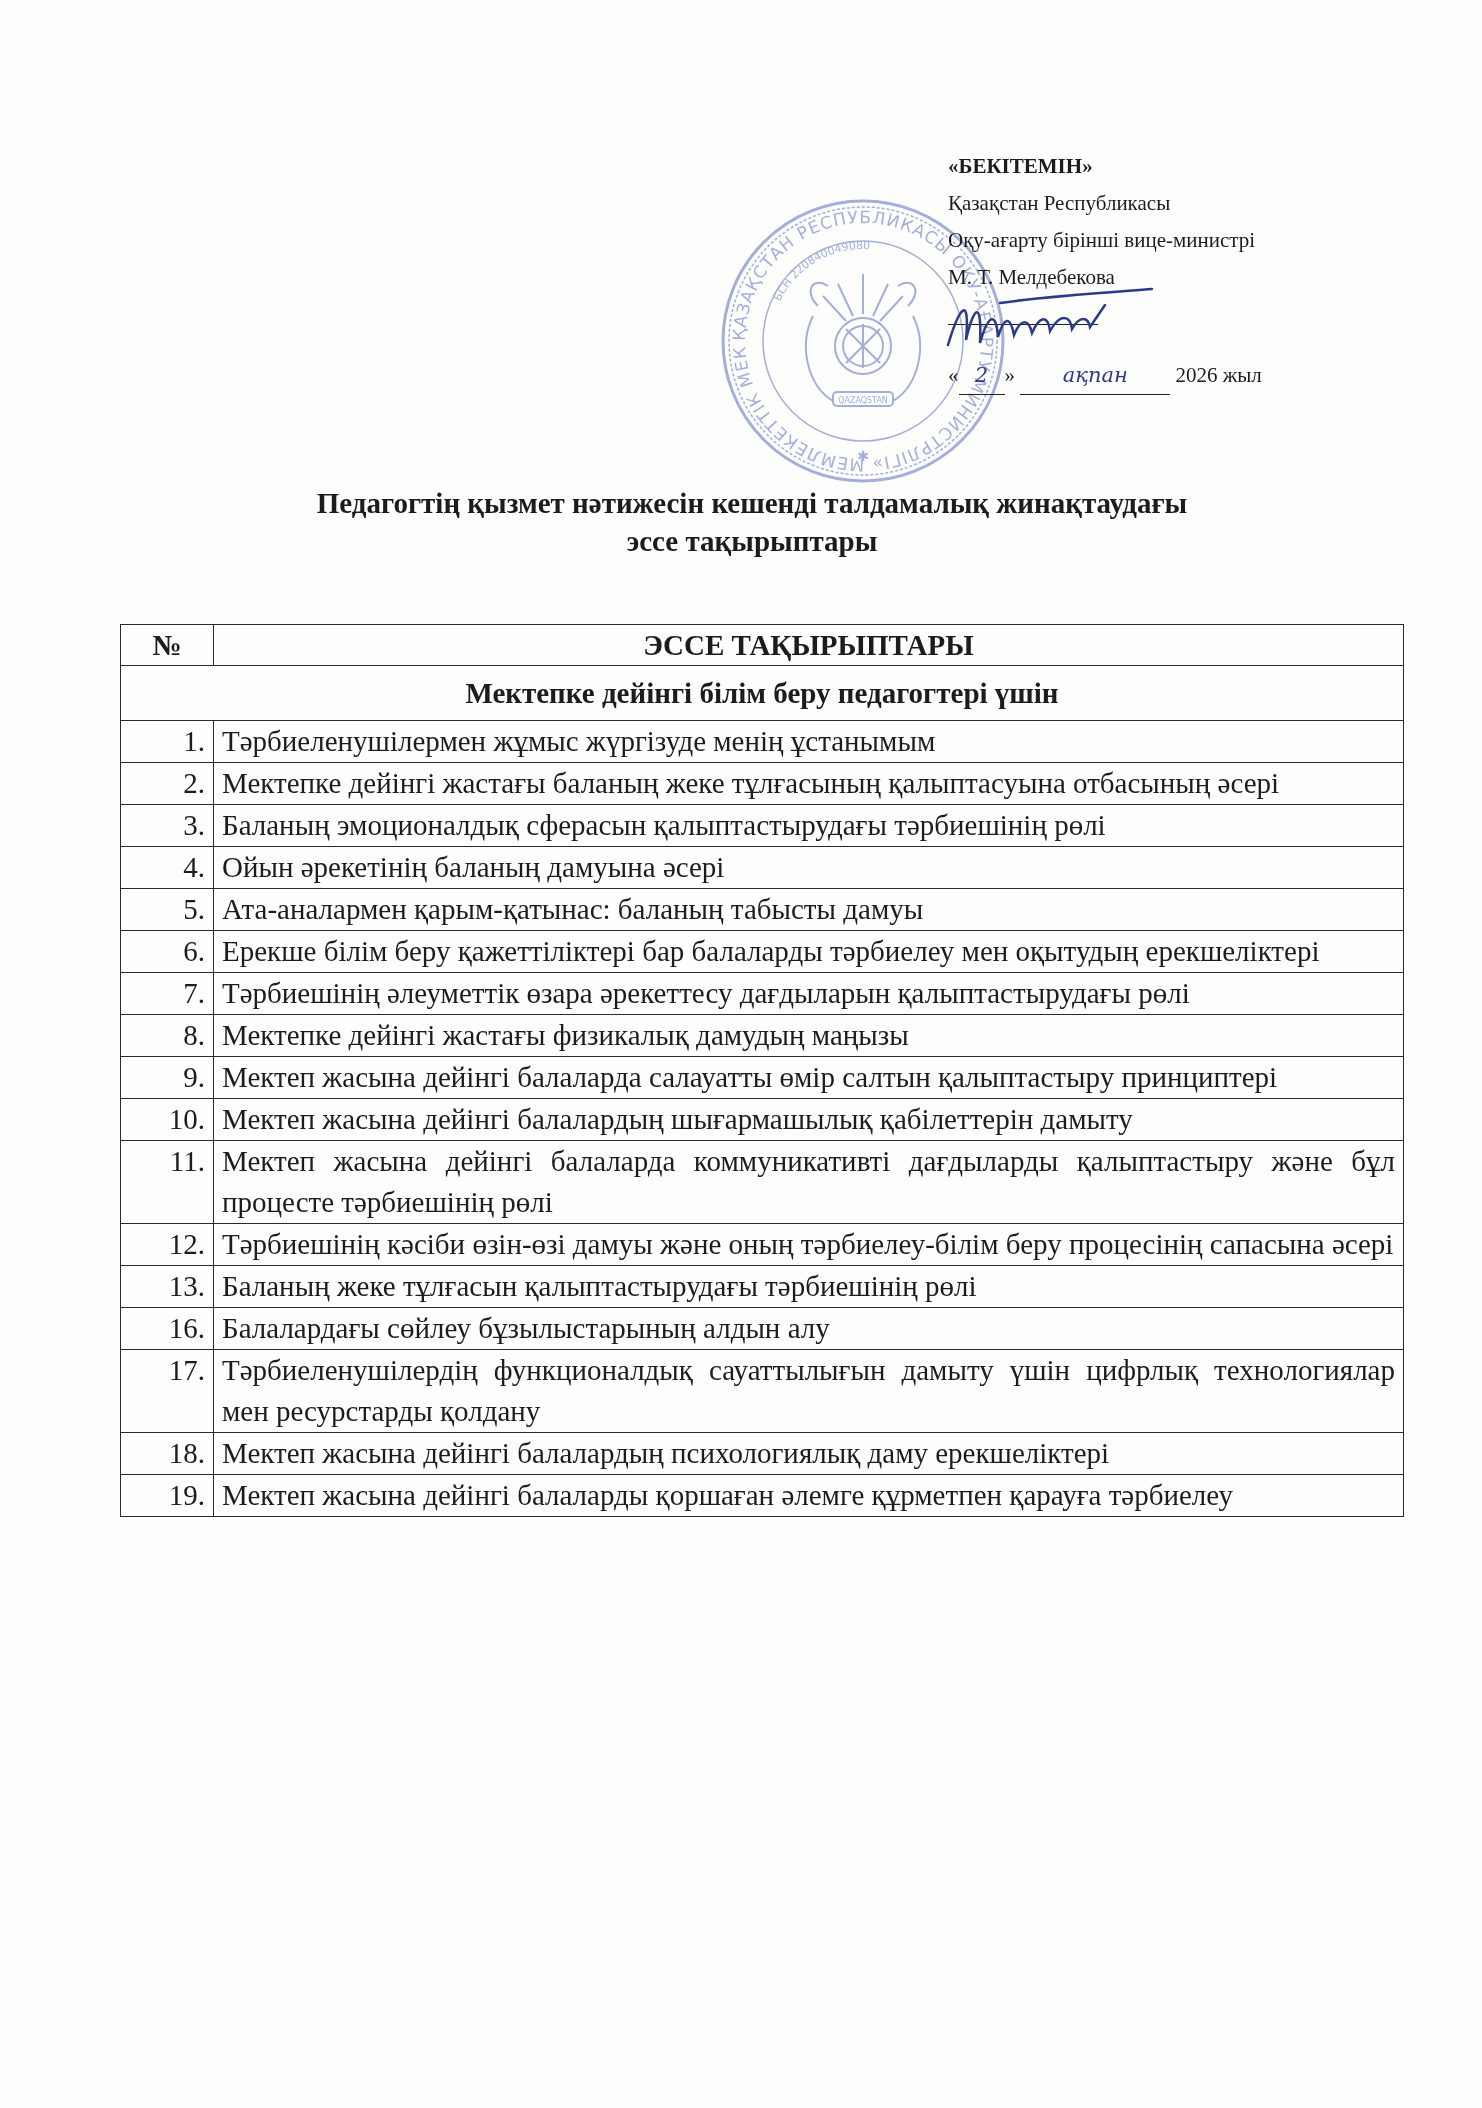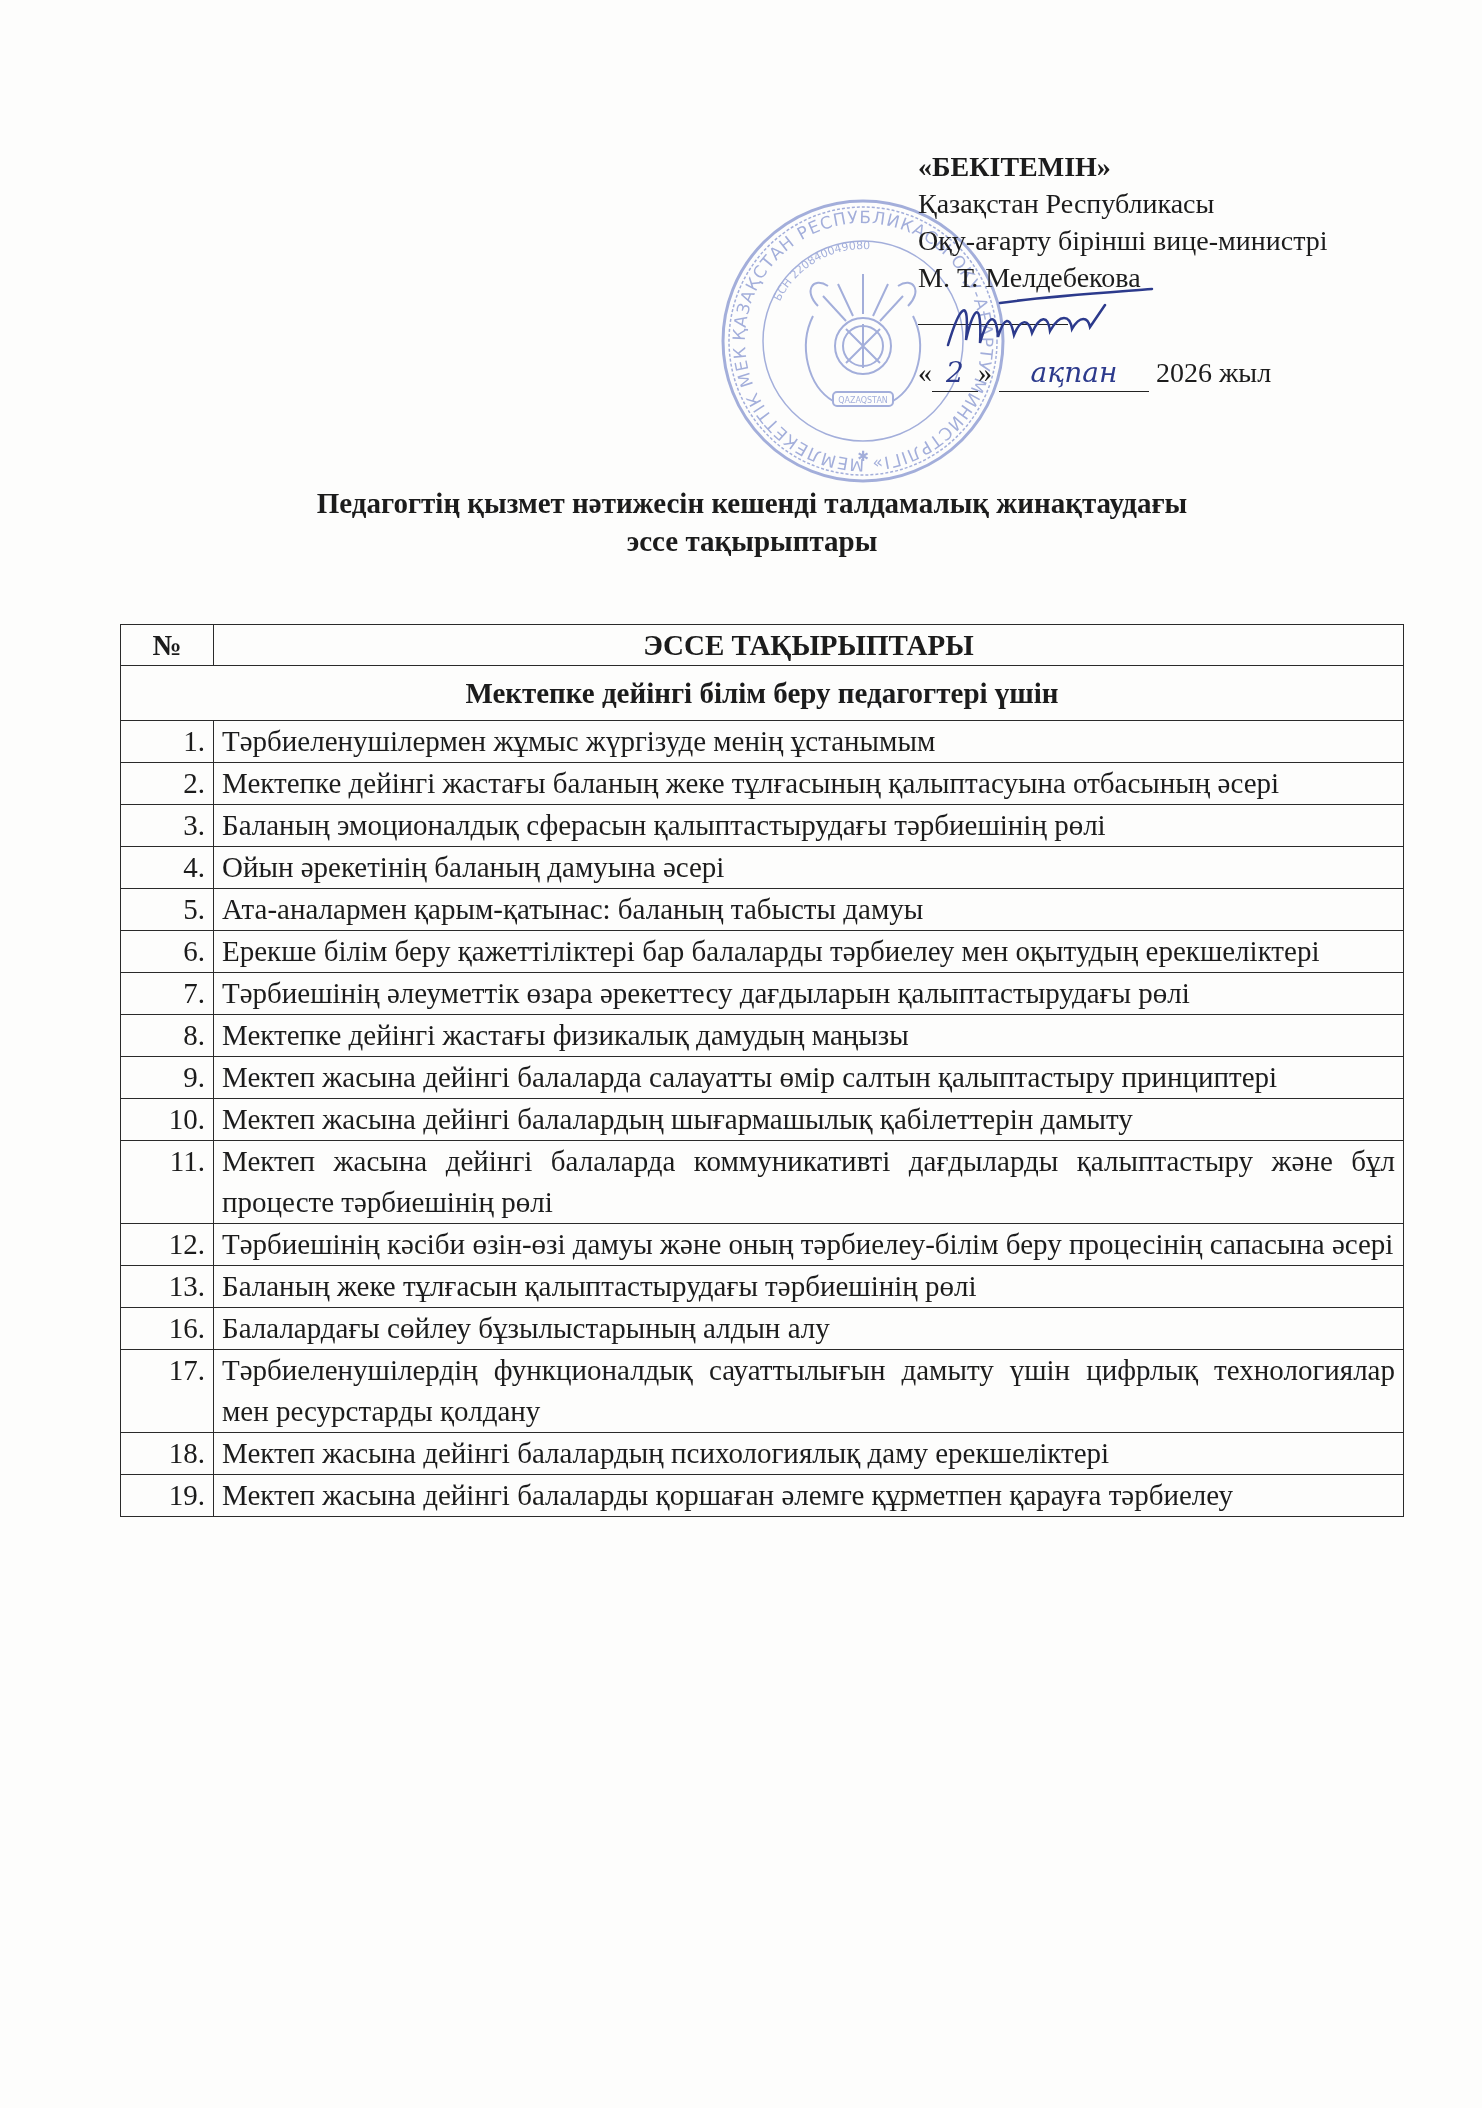--- a/index.html
+++ b/index.html
@@ -6,22 +6,22 @@
   body {
     width: 1482px; height: 2108px;
     background: #fdfdfc;
     position: relative;
     overflow: hidden;
     font-family: "Liberation Serif", "DejaVu Serif", serif;
     color: #1c1c1c;
   }
   .approval {
     position: absolute;
-    left: 918px; top: 148px;
-    font-size: 28px;
+    left: 948px; top: 148px;
+    font-size: 21px;
     line-height: 37px;
     z-index: 2;
   }
   .approval .title { font-weight: bold; }
   .approval .sig-line {
     display: inline-block;
     width: 150px;
     border-bottom: 1.5px solid #222;
     height: 28px;
     position: relative;

